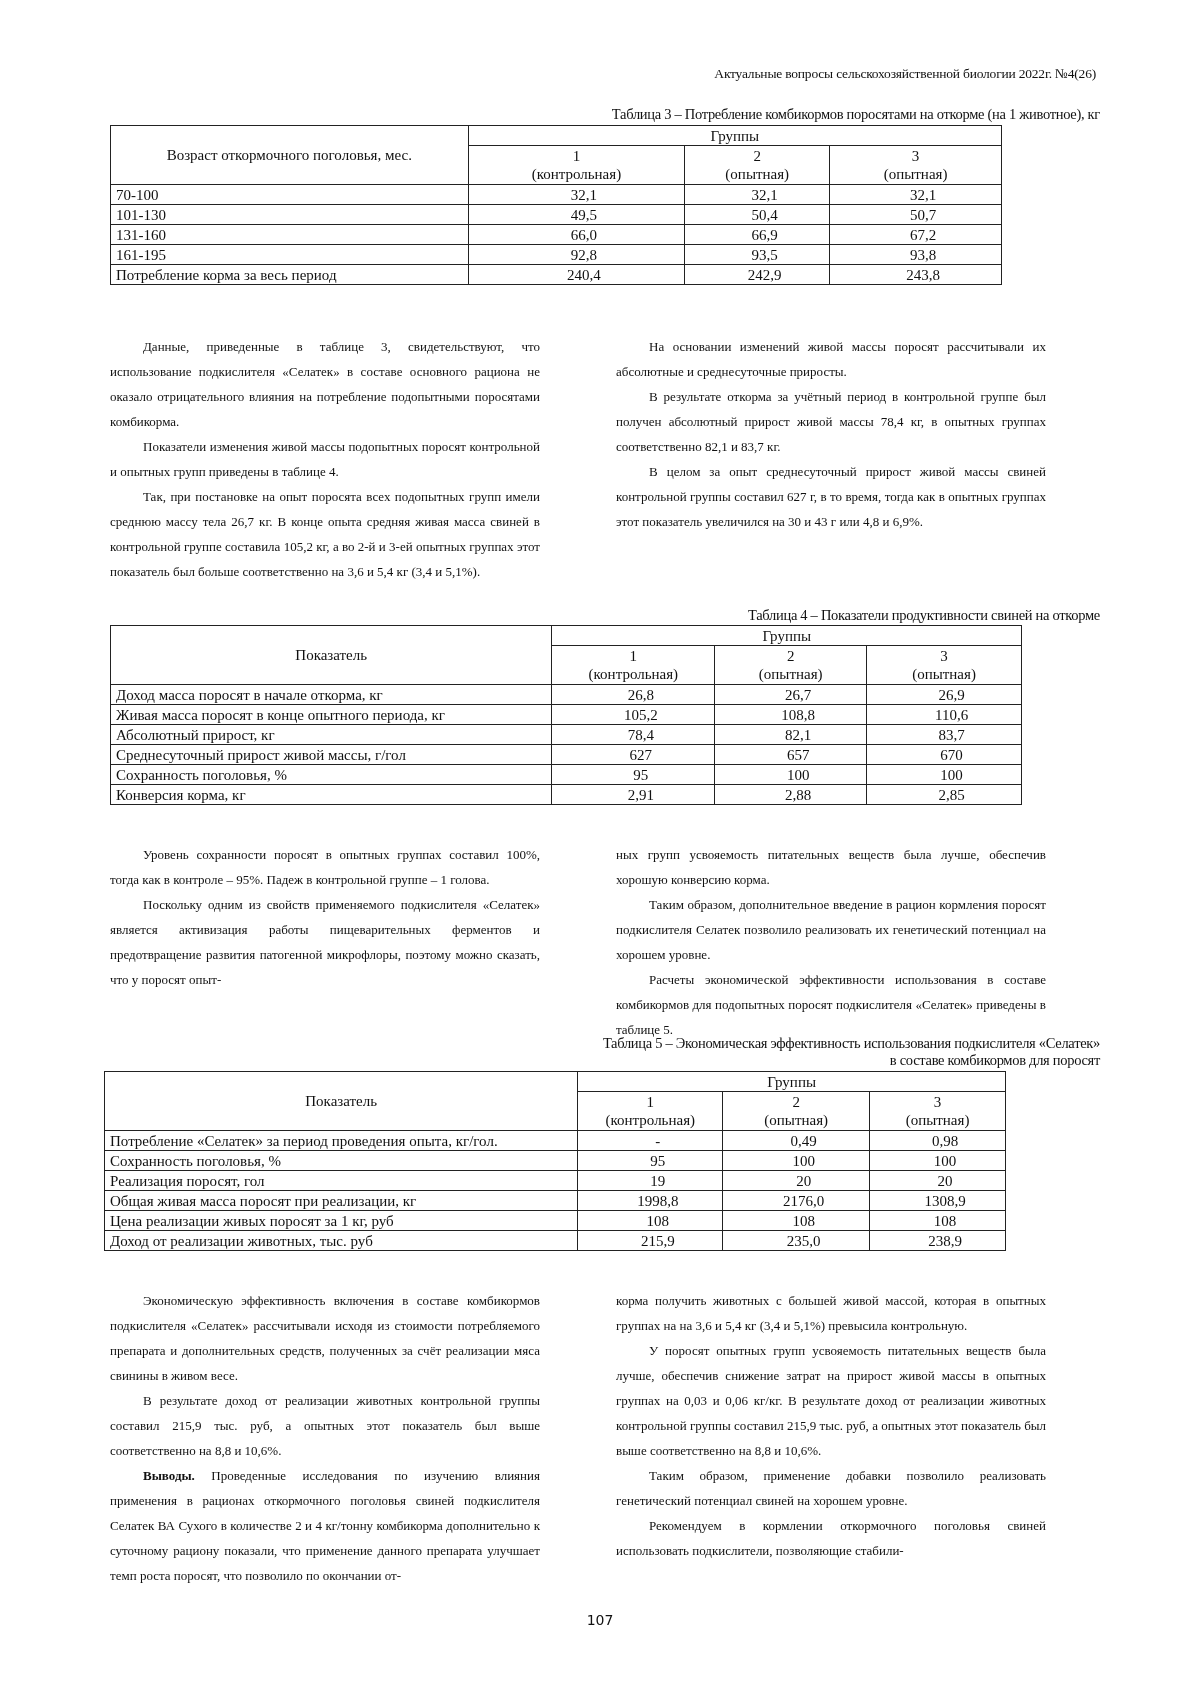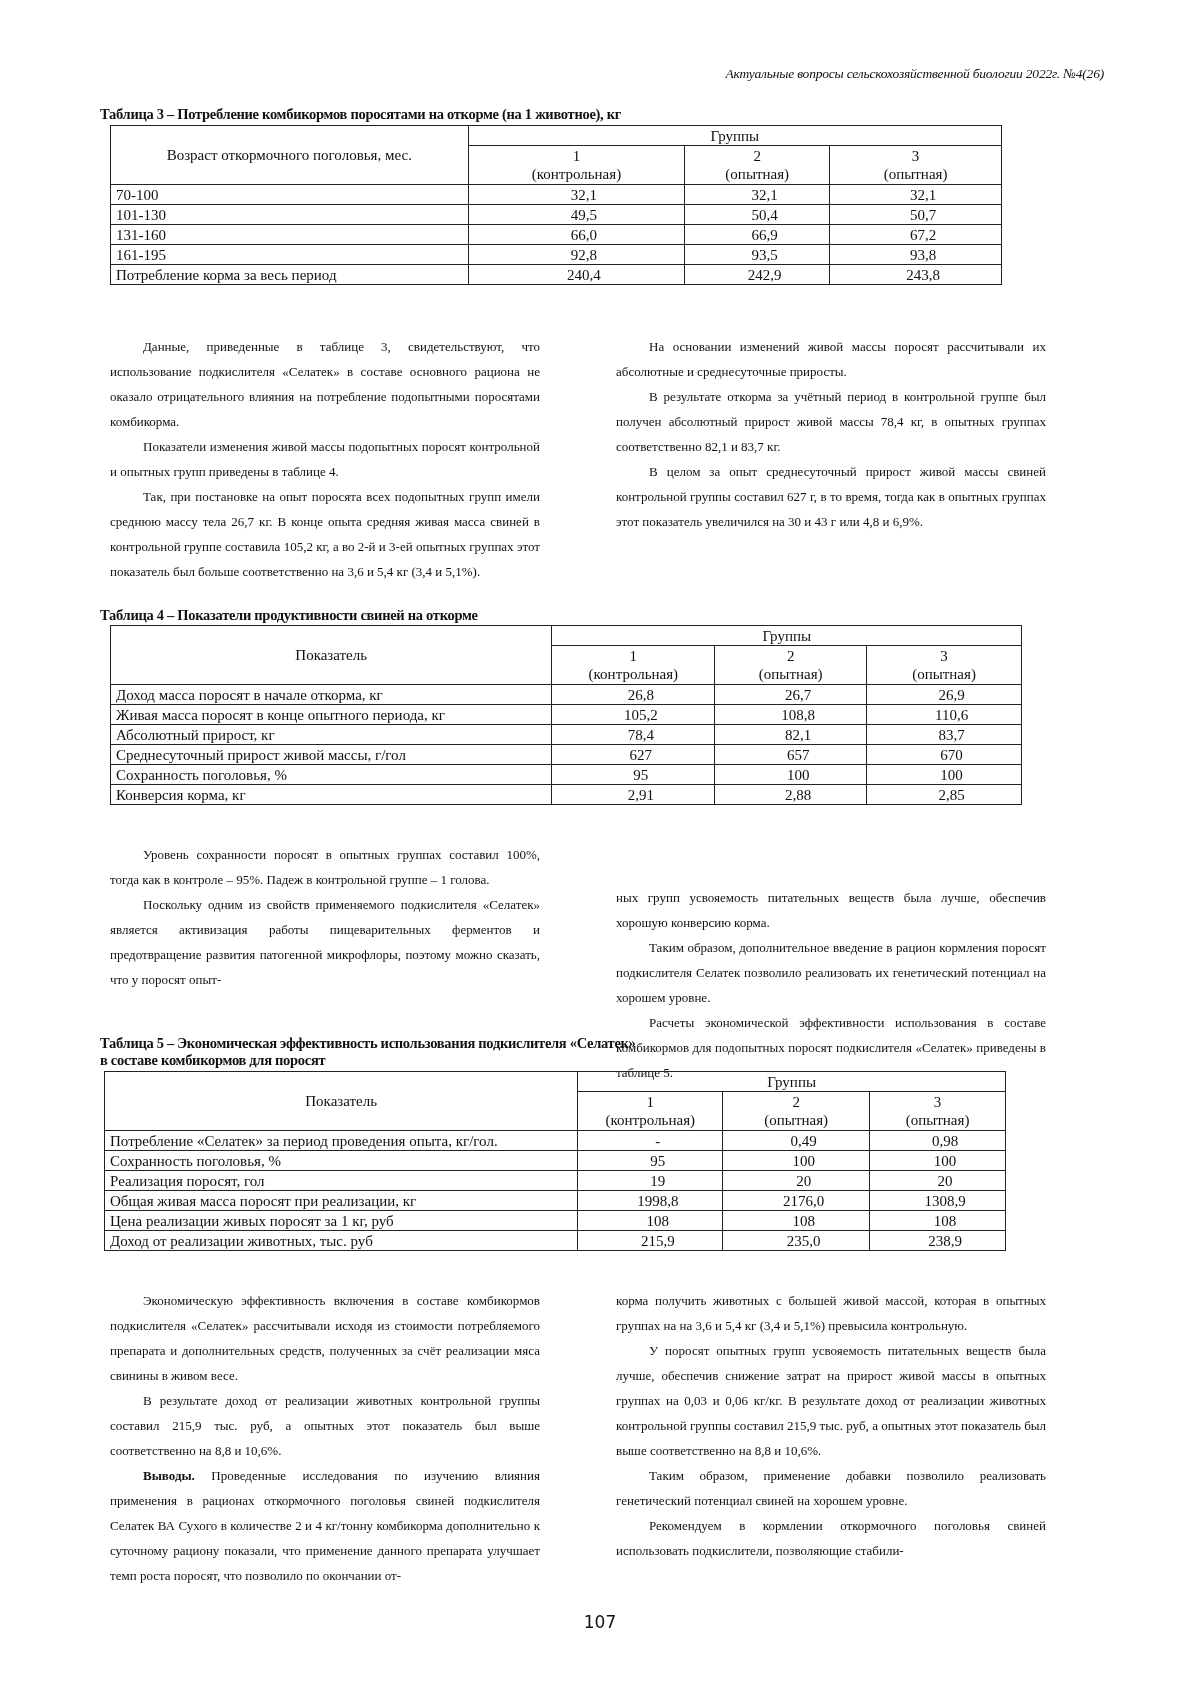--- a/index.html
+++ b/index.html
@@ -1,32 +1,32 @@
 <!DOCTYPE html>
 <html><head>
 <meta charset="utf-8">
 <style>
   html, body { margin: 0; padding: 0; background: #fff; }
   body { width: 1200px; height: 1698px; position: relative; overflow: hidden;
          font-family: "Liberation Serif", "DejaVu Serif", serif; color: #111; }
   .abs { position: absolute; }
-  .journal { right: 96px; top: 66px; font-style: italic; font-size: 13.5px; letter-spacing: -0.2px; margin-left: 47px; }
-  .tcaption { position: absolute; left: 100px; width: 1000px; text-align: left; font-weight: bold;
+  .journal { right: 104px; top: 66px; font-size: 13.5px; letter-spacing: -0.2px; margin-left: 47px; }
+  .tcaption { position: absolute; left: 100px; width: 1000px; text-align: right; font-weight: normal;
               font-size: 14.5px; letter-spacing: -0.3px; line-height: 17px; }
   table.t { position: absolute; border-collapse: collapse; font-size: 15px; line-height: 18px; }
   table.t td { border: 1px solid #222; padding: 0 5px; height: 19px; }
   table.t td.c { text-align: center; padding-left: 20px; }
   table.t td.h { text-align: center; }
   table.t td.grp { height: 19px; }
   table.t td.num { height: 38px; padding: 0; }
   .col { position: absolute; width: 430px; font-size: 13px; line-height: 25px; text-align: justify; }
   .col p { margin: 0; text-indent: 33px; }
   .col p.noi { text-indent: 0; }
   b { font-weight: bold; }
-  .pagenum { left: 0; width: 1200px; top: 1612px; text-align: center; font-family: "DejaVu Sans", sans-serif; font-size: 17px; }
+  .pagenum { left: 0; width: 1200px; top: 1612px; text-align: center; font-family: "DejaVu Sans", sans-serif; font-size: 14px; }
 </style>
 </head>
 <body>
 
 <div class="abs journal">Актуальные вопросы сельскохозяйственной биологии 2022г. №4(26)</div>
 
 <div class="tcaption" style="top:106px;">Таблица 3 – Потребление комбикормов поросятами на откорме (на 1 животное), кг</div>
 <table class="t" style="left:110px; top:125px; width:892px;">
   <colgroup>
       <col style="width:358px">
@@ -142,21 +142,21 @@
         <td class="c">2,88</td>
         <td class="c">2,85</td>
       </tr>
 </tbody>
   </table>
 
 <div class="col" style="left:110px; top:842px;">
   <p>Уровень сохранности поросят в опытных группах составил 100%, тогда как в контроле – 95%. Падеж в контрольной группе – 1 голова.</p>
   <p>Поскольку одним из свойств применяемого подкислителя «Селатек» является активизация работы пищеварительных ферментов и предотвращение развития патогенной микрофлоры, поэтому можно сказать, что у поросят опыт-</p>
 </div>
-<div class="col" style="left:616px; top:842px;margin-top:43px;">
+<div class="col" style="left:616px; top:842px;">
   <p class="noi">ных групп усвояемость питательных веществ была лучше, обеспечив хорошую конверсию корма.</p>
   <p>Таким образом, дополнительное введение в рацион кормления поросят подкислителя Селатек позволило реализовать их генетический потенциал на хорошем уровне.</p>
   <p>Расчеты экономической эффективности использования в составе комбикормов для подопытных поросят подкислителя «Селатек» приведены в таблице 5.</p>
 </div>
 
 <div class="tcaption" style="top:1035px;">
   <span>Таблица 5 – Экономическая эффективность использования подкислителя «Селатек»</span><br><span>в составе комбикормов для поросят</span>
 </div>
 <table class="t" style="left:104px; top:1071px; width:902px;">
   <colgroup>

